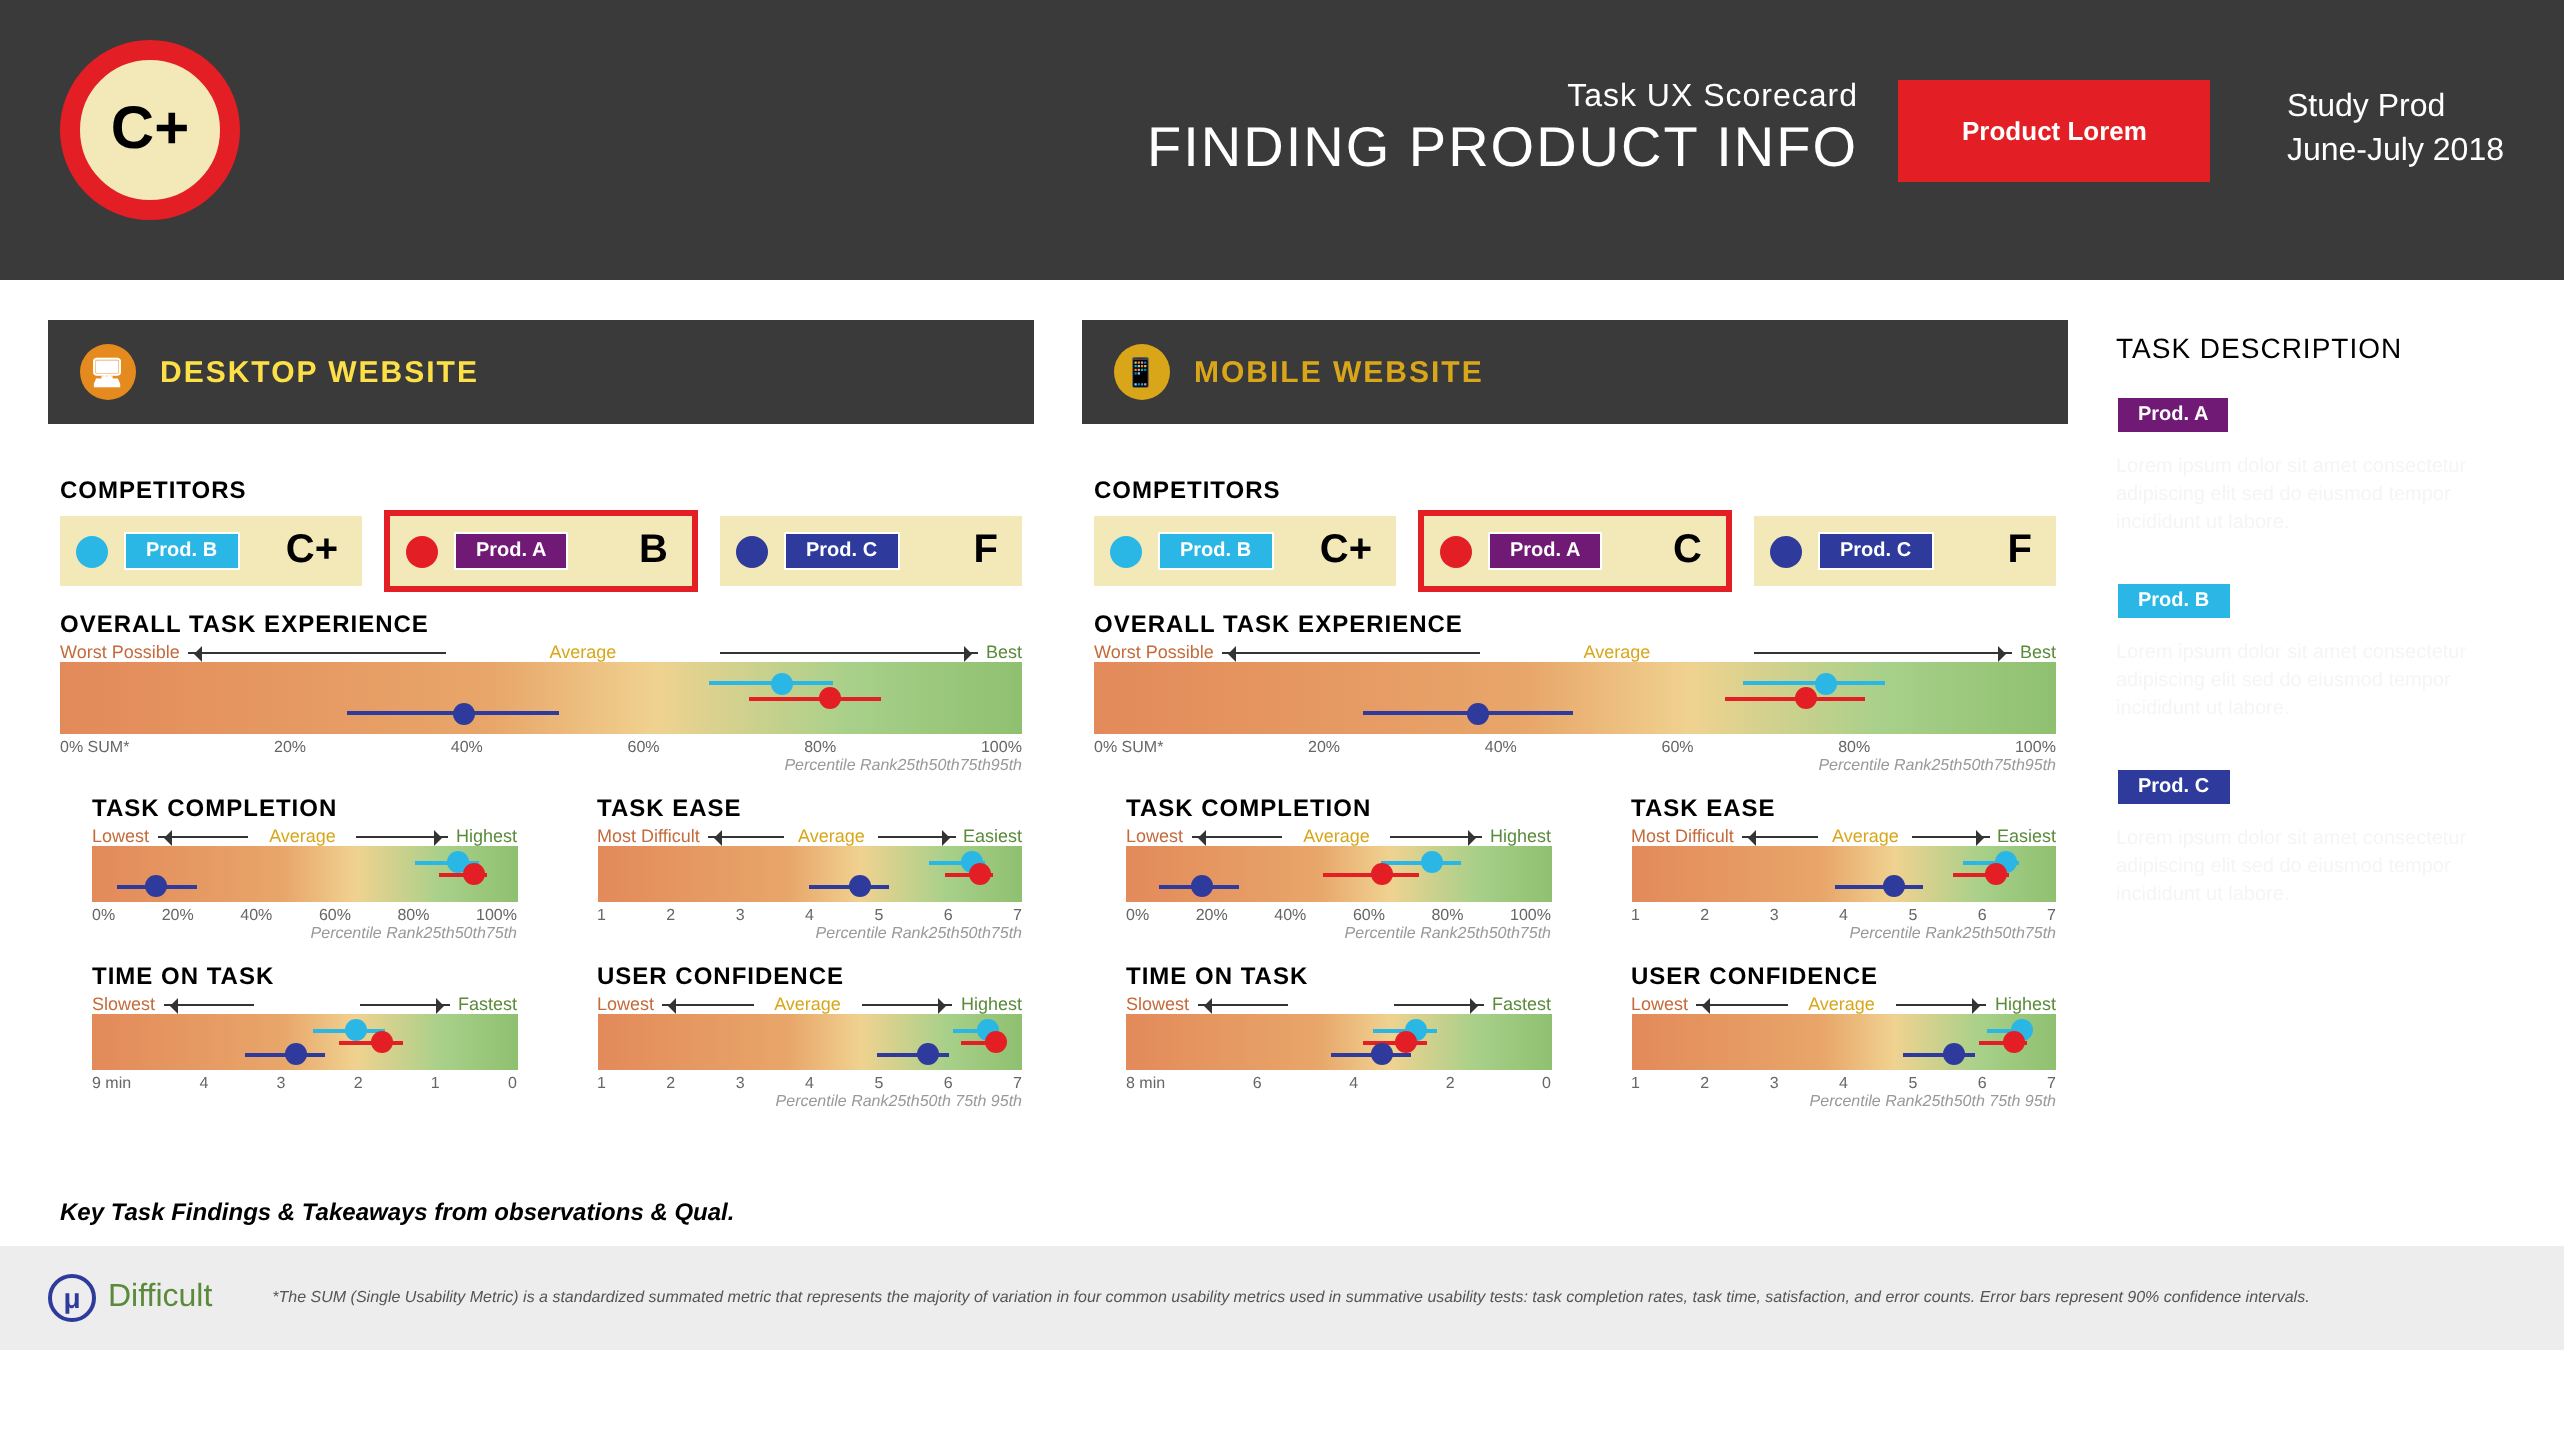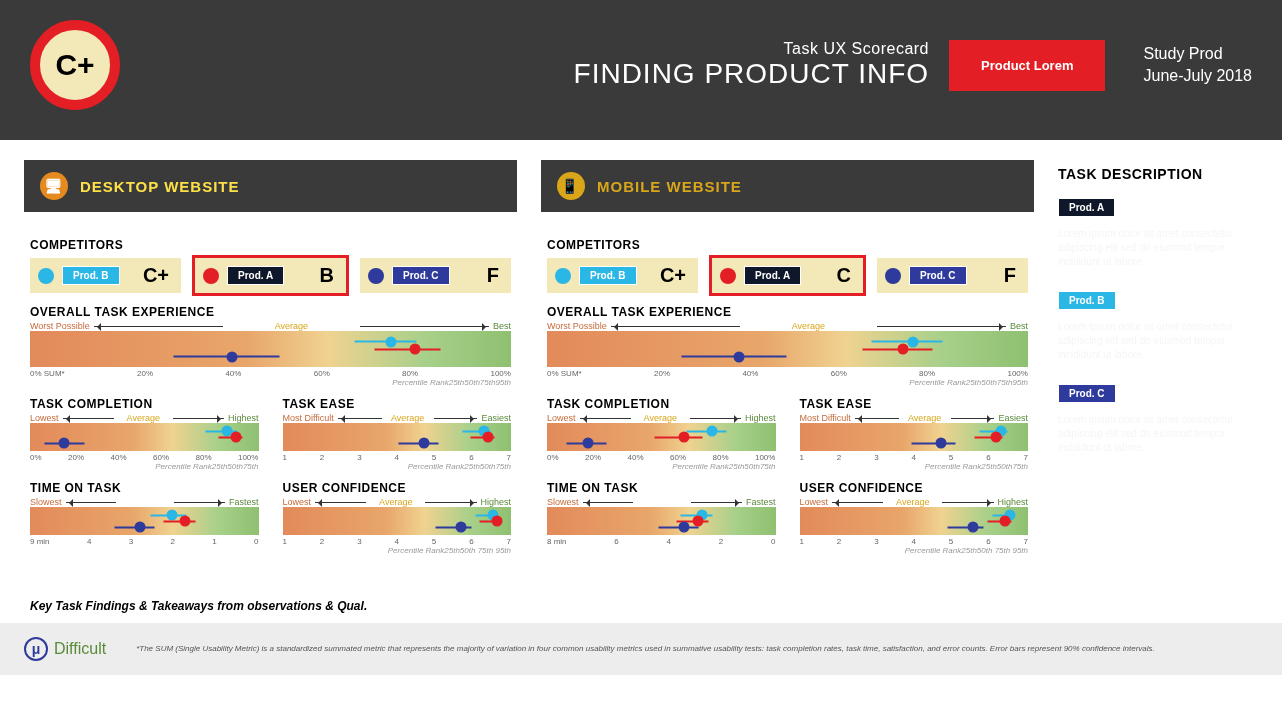--- a/index.html
+++ b/index.html
@@ -23,21 +23,21 @@
 .section-label{font-size:12px;font-weight:700;letter-spacing:0.5px;margin:12px 0 6px;}
 .comp-row{display:flex;gap:14px;}
 .comp-card{flex:1;background:#f3e8b7;padding:6px 8px;display:flex;align-items:center;gap:8px;position:relative;}
 .comp-card.highlight{outline:3px solid #e31e24;}
 .dot{width:16px;height:16px;border-radius:50%;flex-shrink:0;}
 .dot-blue{background:#2ab7e6;}
 .dot-red{background:#e31e24;}
 .dot-navy{background:#2e3a9c;}
 .chip{font-size:10px;font-weight:700;color:#fff;padding:3px 10px;border:1px solid #fff;flex-shrink:0;}
 .chip-blue{background:#2ab7e6;}
-.chip-red{background:#0f172a;}
+.chip-red{background:#701a75;}
 .chip-navy{background:#2e3a9c;}
 .comp-grade{font-size:20px;font-weight:800;margin-left:auto;padding-right:4px;}
 .chart-section{margin-top:12px;}
 .chart-title{font-size:12px;font-weight:700;letter-spacing:0.5px;}
 .axis-labels{display:flex;justify-content:space-between;font-size:9px;margin-top:2px;align-items:center;}
 .al-left{color:#c56a3a;}
 .al-mid{color:#d9a61a;text-align:center;flex:1;}
 .al-right{color:#5a8a3a;}
 .arrow-line{height:1px;background:#333;flex:1;margin:0 4px;position:relative;}
 .axis-labels .tri-l::before{content:'';position:absolute;left:-1px;top:-3px;border:4px solid transparent;border-right-color:#333;}
@@ -45,23 +45,23 @@
 .gradient-bar{height:36px;position:relative;background:linear-gradient(to right,#e38a5a 0%,#e8a66a 45%,#f0d290 62%,#a8d08a 82%,#8fc070 100%);}
 .gradient-bar.small{height:28px;}
 .marker{position:absolute;width:11px;height:11px;border-radius:50%;transform:translate(-50%,-50%);}
 .marker .ci{position:absolute;height:2px;top:50%;transform:translateY(-50%);}
 .m-blue{background:#2ab7e6;}.m-blue .ci{background:#2ab7e6;}
 .m-red{background:#e31e24;}.m-red .ci{background:#e31e24;}
 .m-navy{background:#2e3a9c;}.m-navy .ci{background:#2e3a9c;}
 .ticks{display:flex;justify-content:space-between;font-size:8px;color:#666;margin-top:2px;align-items:center;}
 .ticks2{display:flex;justify-content:flex-end;font-size:8px;color:#999;font-style:italic;}
 .chart-grid{display:flex;gap:24px;margin-top:10px;}
-.chart-col{flex:1;}
+.chart-col{flex:1;margin-left:16px;}
 .side-col{width:200px;padding-top:6px;}
-.side-h{font-size:14px;font-weight:700;letter-spacing:0.5px;margin-bottom:12px;}
+.side-h{font-size:14px;font-weight:400;letter-spacing:0.5px;margin-bottom:12px;}
 .side-chip{display:inline-block;margin:4px 0 10px;}
 .side-block{margin-bottom:18px;}
 .side-text{color:#f5f5f5;font-size:10px;line-height:1.4;}
 .findings{font-style:italic;font-weight:700;font-size:12px;padding:20px 30px 10px;}
 .footer{background:#ededed;padding:14px 24px;display:flex;gap:30px;align-items:center;}
 .mu-logo{font-size:16px;color:#5a8a3a;font-weight:500;display:flex;align-items:center;gap:6px;}
 .mu-logo .mu-mark{width:24px;height:24px;border:2px solid #2e3a9c;border-radius:50%;display:flex;align-items:center;justify-content:center;color:#2e3a9c;font-weight:700;font-size:14px;}
 .footnote{font-size:8px;font-style:italic;color:#555;line-height:1.4;}
 </style>
 </head>

